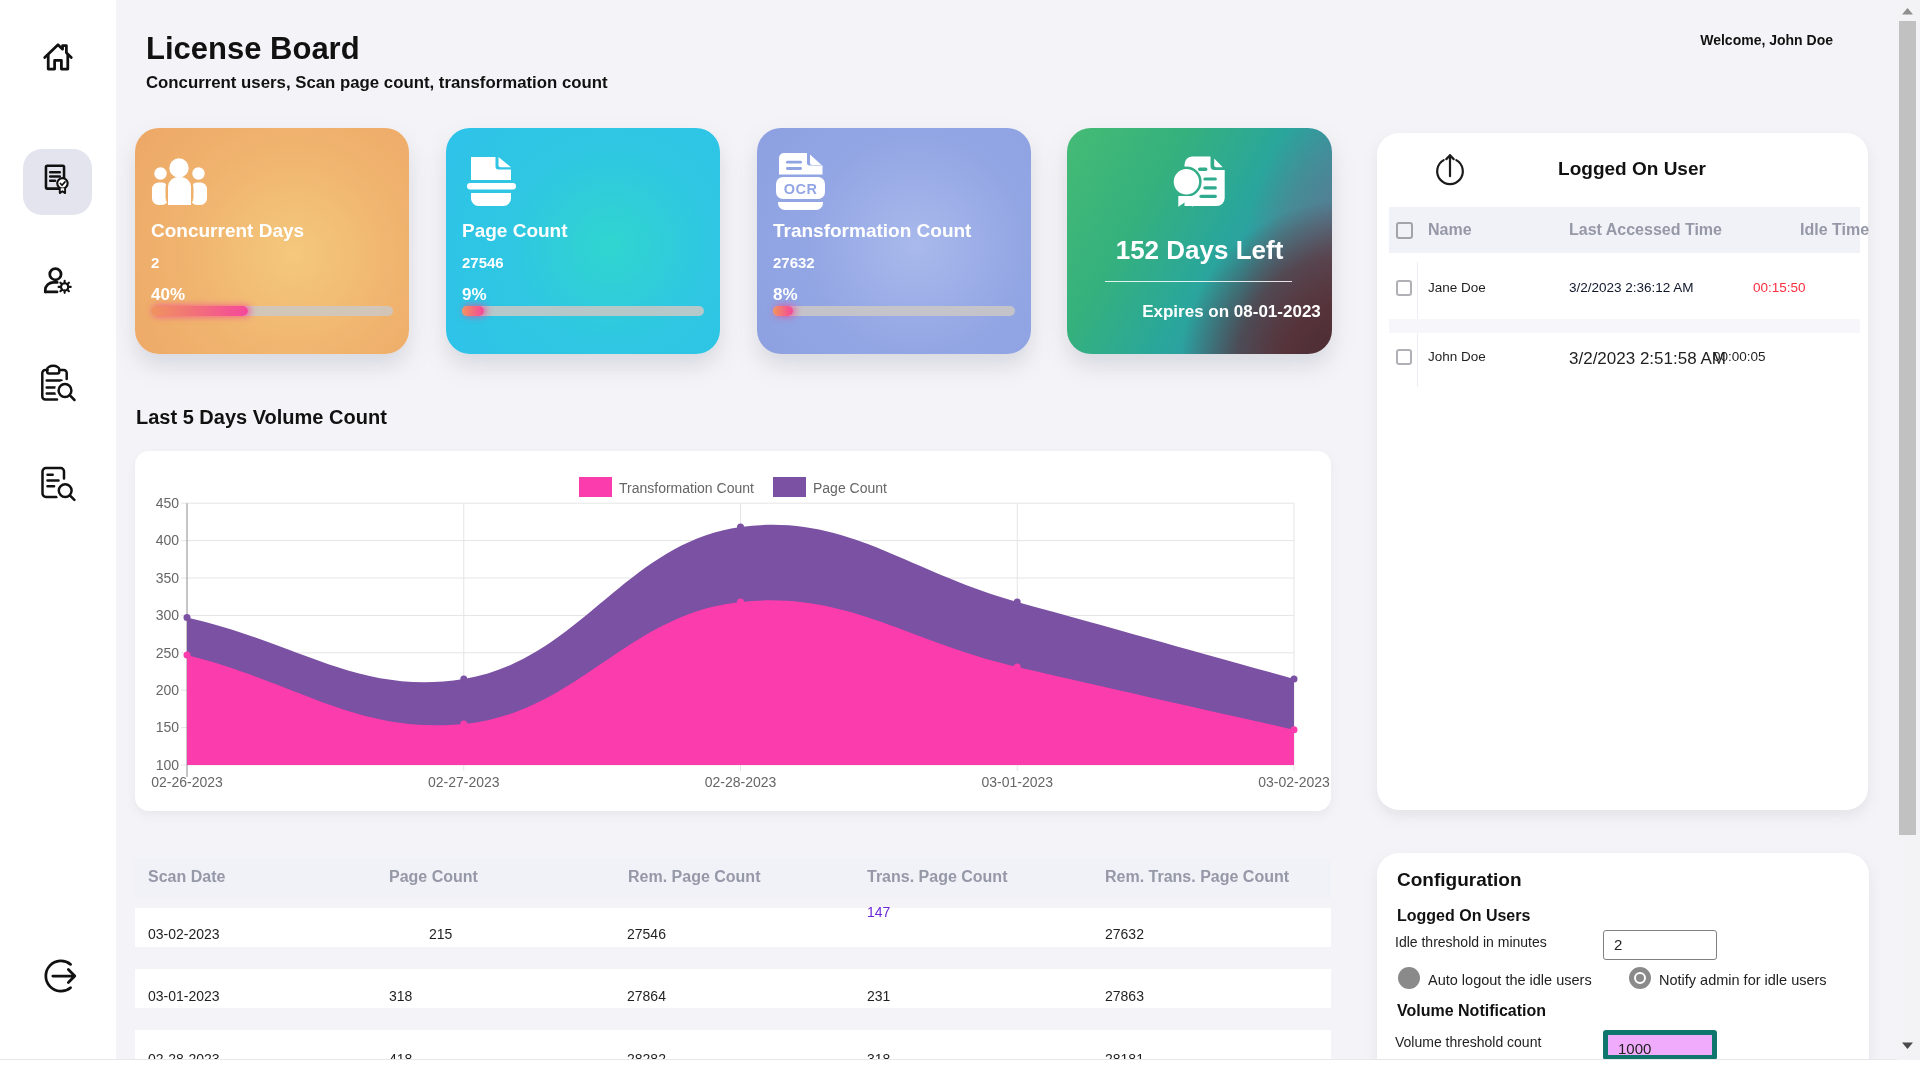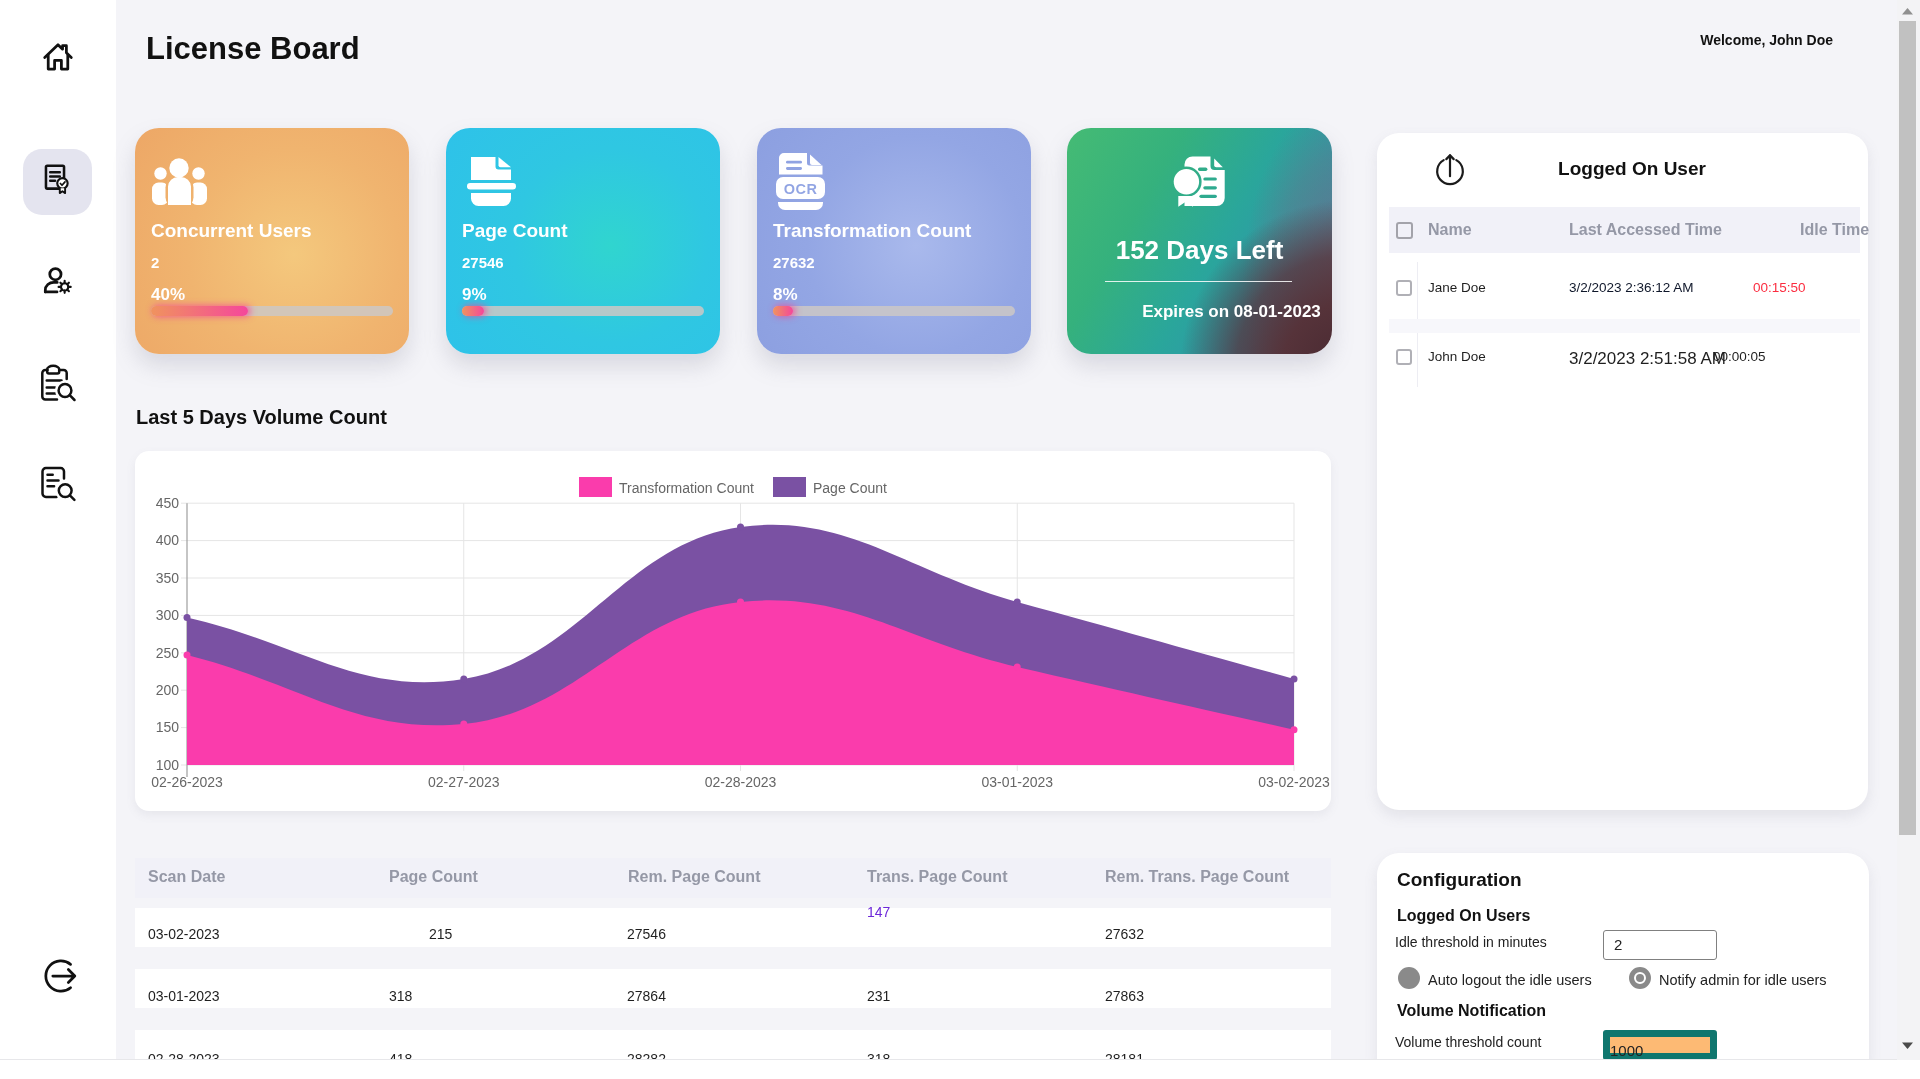--- a/index.html
+++ b/index.html
@@ -72,20 +72,21 @@
 <circle cx="28.2" cy="29.6" r="10" fill="#fff" stroke="none"></circle>
 <circle cx="28.2" cy="29.6" r="6.4"></circle>
 <path d="M32.9,34.3 L37.4,38.8"></path>
 </svg>
 <svg class="navicon" style="top:954px;left:37px" width="44" height="44" viewBox="0 0 32 32" fill="none" stroke="#111" stroke-width="2" stroke-linecap="round" stroke-linejoin="round">
 <path d="M24.4,7.5 a11,11 0 1 0 0,17"></path>
 <path d="M11.5,16 H27.5 M22.8,11.3 L27.5,16 L22.8,20.7"></path>
 </svg>
 </div>
 <div class="hdr-title">License Board</div>
+<div class="hdr-sub">Concurrent users, Scan page count, transformation count</div>
 <div class="welcome">Welcome, John Doe</div>
 <div class="card c1">
 <svg style="position:absolute;left:16px;top:29px" width="57" height="48" viewBox="0 0 57 48">
 <defs>
           <mask id="mpl">
             <rect x="0" y="0" width="57" height="48" fill="#fff"></rect>
 <circle cx="28" cy="11" r="12.4" fill="#000"></circle>
 <rect x="14.5" y="20.5" width="28" height="30" rx="10" fill="#000"></rect>
 </mask>
         </defs>
@@ -93,21 +94,21 @@
 <circle cx="9.5" cy="16.5" r="6.2"></circle>
 <rect x="1" y="25.5" width="16.5" height="22.5" rx="6.5"></rect>
 <circle cx="47.5" cy="16.5" r="6.2"></circle>
 <rect x="39.5" y="25.5" width="16.5" height="22.5" rx="6.5"></rect>
 </g>
 <g fill="#fff">
 <circle cx="28" cy="11" r="9.7"></circle>
 <path d="M17,29.5 a10,10 0 0 1 10,-9.5 h3 a10,10 0 0 1 10,9.5 V48 H17 Z"></path>
 </g>
 </svg>
-<div class="ttl">Concurrent Users</div>
+<div class="ttl">Concurrent Days</div>
 <div class="val">2</div>
 <div class="pct">40%</div>
 <div class="bar">
         <div class="fill" style="width:97px"></div>
       </div>
 </div>
 <div class="card c2">
 <svg style="position:absolute;left:21px;top:29px" width="49" height="49" viewBox="0 0 49 49">
 <g fill="#fff">
 <path d="M4,0 H28.5 V9.5 a3,3 0 0 0 3,3 H44 V23 H4 Z"></path>
@@ -283,21 +284,21 @@
 <div style="position:absolute;left:1397px;top:907px;font-size:16px;font-weight:bold;color:#111;">Logged On Users</div>
 <div style="position:absolute;left:1395px;top:934px;font-size:14px;color:#222;">Idle threshold in minutes</div>
 <div style="position:absolute;left:1603px;top:930px;width:114px;height:30px;border:1px solid #808080;border-radius:3px;background:#fff;font-size:15px;color:#222;line-height:28px;padding-left:10px;">2</div>
 <div style="position:absolute;left:1398px;top:967px;width:22px;height:22px;border-radius:50%;background:#8a8a8a;"></div>
 <div style="position:absolute;left:1428px;top:972px;font-size:14.5px;color:#222;">Auto logout the idle users</div>
 <div style="position:absolute;left:1629px;top:967px;width:22px;height:22px;border-radius:50%;border:5px solid #8a8a8a;background:#fff;"></div>
 <div style="position:absolute;left:1636px;top:974px;width:8px;height:8px;border-radius:50%;background:#8a8a8a;"></div>
 <div style="position:absolute;left:1659px;top:972px;font-size:14.5px;color:#222;">Notify admin for idle users</div>
 <div style="position:absolute;left:1397px;top:1002px;font-size:16px;font-weight:bold;color:#111;">Volume Notification</div>
 <div style="position:absolute;left:1395px;top:1034px;font-size:14px;color:#222;">Volume threshold count</div>
-<div style="position:absolute;left:1603px;top:1030px;width:114px;height:30px;border:7px solid #0f766e;border-radius:3px;background:#fdba74;font-size:15px;color:#222;line-height:28px;">1000</div>
+<div style="position:absolute;left:1603px;top:1030px;width:114px;height:30px;border:5px solid #0f766e;border-radius:3px;background:#f0abfc;font-size:15px;color:#222;line-height:28px;padding-left:10px;">1000</div>
 </div>
 <div class="white-strip"></div>
 <div class="scrollbar"></div>
 <div class="sb-thumb"></div>
 <svg style="position:absolute;left:1902px;top:8px" width="11" height="7" viewBox="0 0 11 7">
     <path d="M0,6.5 L5.5,0 L11,6.5 Z" fill="#909090"></path>
   </svg>
 <svg style="position:absolute;left:1902px;top:1042px" width="11" height="7" viewBox="0 0 11 7">
     <path d="M0,0.5 L5.5,7 L11,0.5 Z" fill="#4a4a4a"></path>
   </svg>

